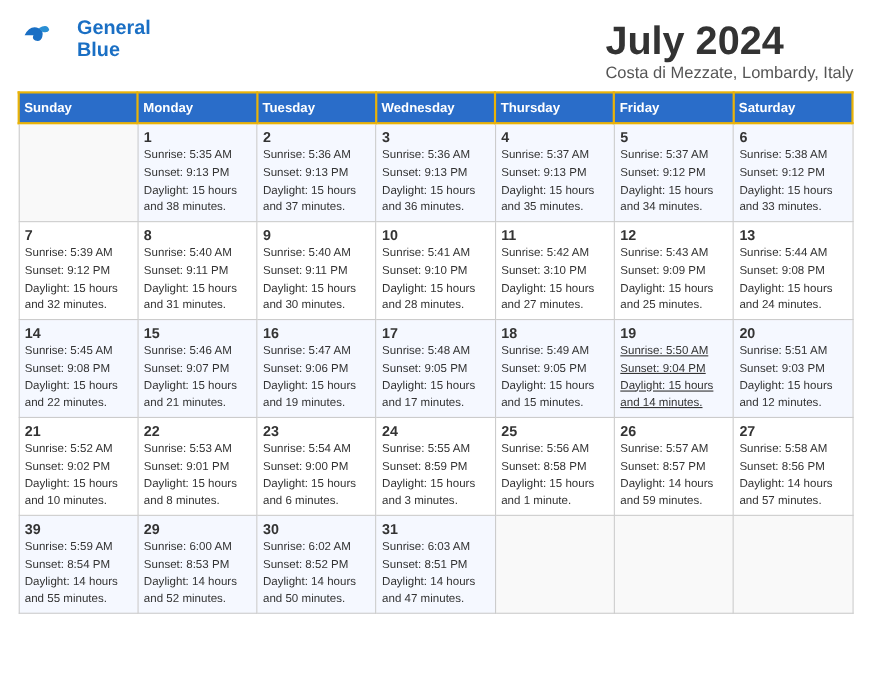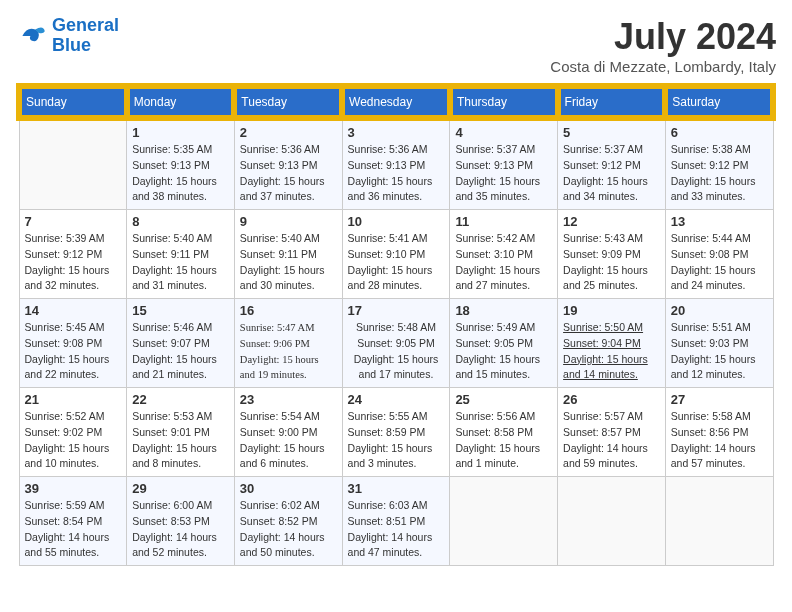--- a/index.html
+++ b/index.html
@@ -11,38 +11,38 @@
       padding: 16px;
     }
     .header-section {
       display: flex;
       justify-content: space-between;
       align-items: flex-start;
       margin-bottom: 8px;
     }
     .logo {
       display: flex;
-      align-items: center;
-      gap: 4px;
+      align-items: flex-start;
+      gap: 22px;
     }
     .logo-text {
       font-size: 18px;
       font-weight: bold;
       color: #333;
       line-height: 1.1;
     }
     .logo-text span {
       color: #1a6fc4;
     }
     .logo-bird {
       width: 32px;
       height: 32px;
     }
     .title-block {
-      text-align: right;
+      text-align: left;
     }
     .month-title {
       font-size: 36px;
       font-weight: bold;
       color: #333;
     }
     .location-title {
       font-size: 15px;
       color: #555;
     }
@@ -50,22 +50,22 @@
       width: 100%;
       border-collapse: collapse;
       font-size: 11px;
     }
     thead tr th {
       background-color: #2a6dc9;
       color: #fff;
       padding: 6px 4px;
       text-align: left;
       font-size: 12px;
-      font-weight: normal;
-      border: 6px solid #eab308;
+      font-weight: bold;
+      border: 2px solid #eab308;
     }
     tbody tr td {
       border: 1px solid #ccc;
       vertical-align: top;
       padding: 4px 5px;
       width: 108px;
       min-height: 70px;
       color: #333;
     }
     tbody tr:nth-child(odd) td {
@@ -233,28 +233,28 @@
         </td>
         <td>
           <span class="day-number">15</span>
           <div class="day-info" style="white-space: pre-line;">Sunrise: 5:46 AM
 Sunset: 9:07 PM
 Daylight: 15 hours
 and 21 minutes.</div>
         </td>
         <td>
           <span class="day-number">16</span>
-          <div class="day-info" style="white-space: pre-line; font-family: Liberation Serif, serif;">Sunrise: 5:47 AM
+          <div class="day-info" style="white-space: pre-line;">Sunrise: 5:47 AM
 Sunset: 9:06 PM
 Daylight: 15 hours
 and 19 minutes.</div>
         </td>
         <td>
           <span class="day-number">17</span>
-          <div class="day-info" style="white-space: pre-line; text-align: center;">Sunrise: 5:48 AM
+          <div class="day-info" style="white-space: pre-line;">Sunrise: 5:48 AM
 Sunset: 9:05 PM
 Daylight: 15 hours
 and 17 minutes.</div>
         </td>
         <td>
           <span class="day-number">18</span>
           <div class="day-info" style="white-space: pre-line;">Sunrise: 5:49 AM
 Sunset: 9:05 PM
 Daylight: 15 hours
 and 15 minutes.</div>

